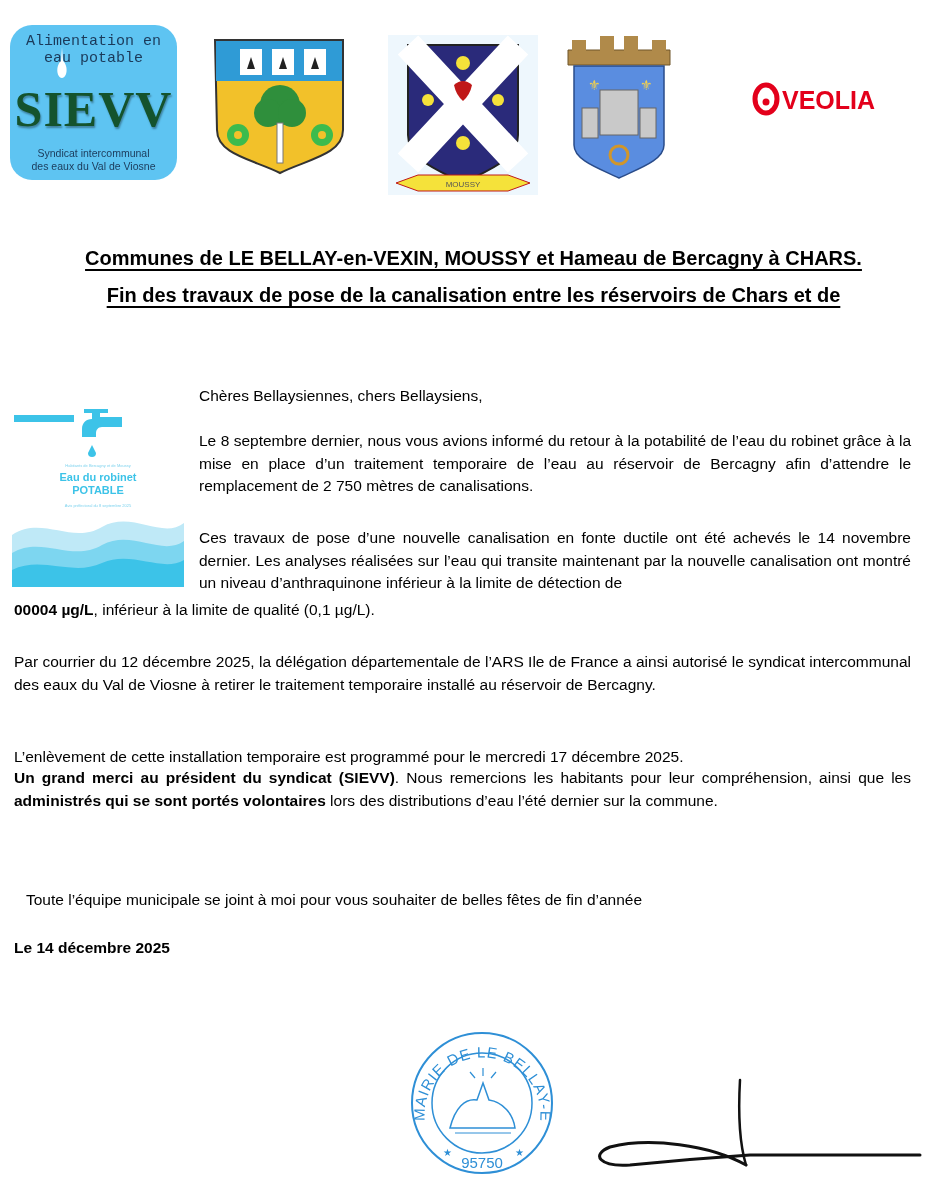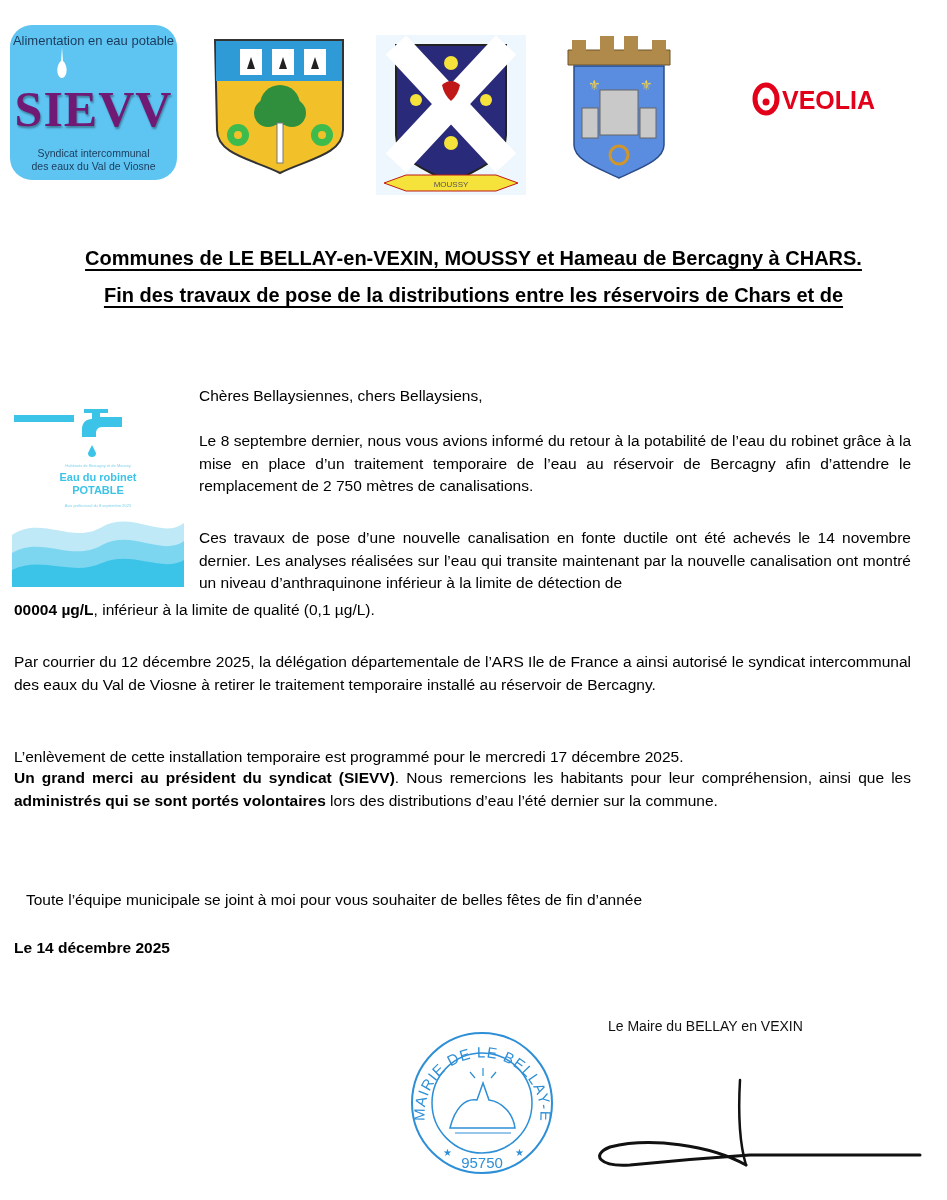--- a/index.html
+++ b/index.html
@@ -2,27 +2,27 @@
 <html><head>
 <meta charset="utf-8">
 <style>
   html, body { margin: 0; padding: 0; background: #ffffff; }
   body { width: 947px; height: 1200px; position: relative; overflow: hidden;
          font-family: "Liberation Sans", sans-serif; color: #000; }
   .abs { position: absolute; }
 
   
   #sievv { left: 10px; top: 25px; width: 167px; height: 155px; background: #5ec4f2; border-radius: 22px; color: #fff; text-align: center; }
-  #sievv .top { position: absolute; top: 8px; left: 0; right: 0; font-size: 13px; color: #1b3a5a; }
+  #sievv .top { position: absolute; top: 8px; left: 0; right: 0; font-size: 15px; color: #1b3a5a; font-family: Liberation Mono, monospace; }
   #sievv .drop { position: absolute; left: 44px; top: 22px; }
-  #sievv .big { position: absolute; top: 55px; left: 0; right: 0; font-family: "Liberation Serif", serif; font-weight: bold; font-size: 50px; letter-spacing: 1px; color: #701a75; text-shadow: 1px 2px 2px rgba(0,0,0,0.35); }
+  #sievv .big { position: absolute; top: 55px; left: 0; right: 0; font-family: "Liberation Serif", serif; font-weight: bold; font-size: 50px; letter-spacing: 1px; color: #14532d; text-shadow: 1px 2px 2px rgba(0,0,0,0.35); }
   #sievv .bot { position: absolute; top: 122px; left: 0; right: 0; font-size: 10.5px; line-height: 13px; color: #1b3a5a; }
 
   #crest1 { left: 210px; top: 35px; width: 140px; height: 140px; }
-  #crest2 { left: 376px; top: 35px; width: 150px; height: 160px; background: #eef7fd; }
+  #crest2 { left: 388px; top: 35px; width: 150px; height: 160px; background: #eef7fd; }
   #crest3 { left: 560px; top: 30px; width: 118px; height: 150px; }
   #veolia { left: 752px; top: 82px; width: 140px; height: 34px; }
 
   
   #title { left: 0; top: 240px; width: 947px; text-align: center; font-family: "Liberation Sans", sans-serif; font-weight: bold; font-size: 20px; line-height: 37px; }
   #title div span { text-decoration: underline; text-underline-offset: 4px; text-decoration-thickness: 2px; }
 
   
   #poster { left: 12px; top: 395px; width: 172px; height: 192px; }
 
@@ -106,21 +106,21 @@
 </svg>
 
 <svg id="veolia" class="abs" viewBox="0 0 140 34">
   <ellipse cx="14" cy="17" rx="11" ry="14" fill="none" stroke="#e3001b" stroke-width="5"></ellipse>
   <circle cx="14" cy="20" r="3.5" fill="#e3001b"></circle>
   <text x="30" y="27" font-size="25" font-weight="bold" fill="#e3001b" font-family="Liberation Sans, sans-serif">VEOLIA</text>
 </svg>
 
 <div id="title" class="abs">
   <div><span>Communes de LE BELLAY-en-VEXIN, MOUSSY et Hameau de Bercagny à CHARS.</span></div>
-  <div><span>Fin des travaux de pose de la distributions entre les réservoirs de Chars et de</span></div>
+  <div><span>Fin des travaux de pose de la canalisation entre les réservoirs de Chars et de</span></div>
 </div>
 
 <svg id="poster" class="abs" viewBox="0 0 172 192">
   <rect x="0" y="0" width="172" height="192" fill="#ffffff"></rect>
   <rect x="2" y="20" width="60" height="7" fill="#3cc3e8"></rect>
   <path d="M72 14 h24 v4 h-8 v4 h22 v10 h-20 c-4 0 -6 3 -6 6 v4 h-14 v-8 c0 -6 4 -10 10 -10 v-6 h-8 z" fill="#3cc3e8"></path>
   <path d="M80 50 l-4 8 a4 4 0 0 0 8 0 z" fill="#3cc3e8"></path>
   <text x="86" y="72" text-anchor="middle" font-size="4" fill="#7fd3ee" font-family="Liberation Sans, sans-serif">Habitants de Bercagny et de Moussy</text>
   <text x="86" y="86" text-anchor="middle" font-size="11" font-weight="bold" fill="#3cc3e8" font-family="Liberation Sans, sans-serif">Eau du robinet</text>
   <text x="86" y="99" text-anchor="middle" font-size="11" font-weight="bold" fill="#3cc3e8" font-family="Liberation Sans, sans-serif">POTABLE</text>
@@ -151,19 +151,18 @@
   </text>
   <text x="77" y="140" text-anchor="middle" font-size="15" fill="#2e8fd6" font-family="Liberation Sans, sans-serif">95750</text>
   <text x="38" y="128" font-size="10" fill="#2e8fd6">★</text>
   <text x="110" y="128" font-size="10" fill="#2e8fd6">★</text>
   <path d="M45 100 C50 80 60 70 72 72 L78 55 L84 72 C98 74 108 86 110 100 Z" fill="none" stroke="#2e8fd6" stroke-width="1.5"></path>
   <path d="M78 48 l0 -8 M70 50 l-5 -6 M86 50 l5 -6" stroke="#2e8fd6" stroke-width="1.2"></path>
   <line x1="50" y1="105" x2="106" y2="105" stroke="#2e8fd6" stroke-width="1"></line>
 </svg>
 
 <div id="sig-title" class="abs">
-  <div>Le Maire du BELLAY en VEXIN</div>
 </div>
 
 <svg id="signature" class="abs" viewBox="0 0 340 105">
   <path d="M150 5 C148 40 150 70 156 90" fill="none" stroke="#111" stroke-width="2.5" stroke-linecap="round"></path>
   <path d="M156 90 C120 70 60 62 20 72 C0 80 10 92 40 90 C80 86 130 82 160 80 L330 80" fill="none" stroke="#111" stroke-width="3" stroke-linecap="round"></path>
 </svg>
 
 </body></html>

